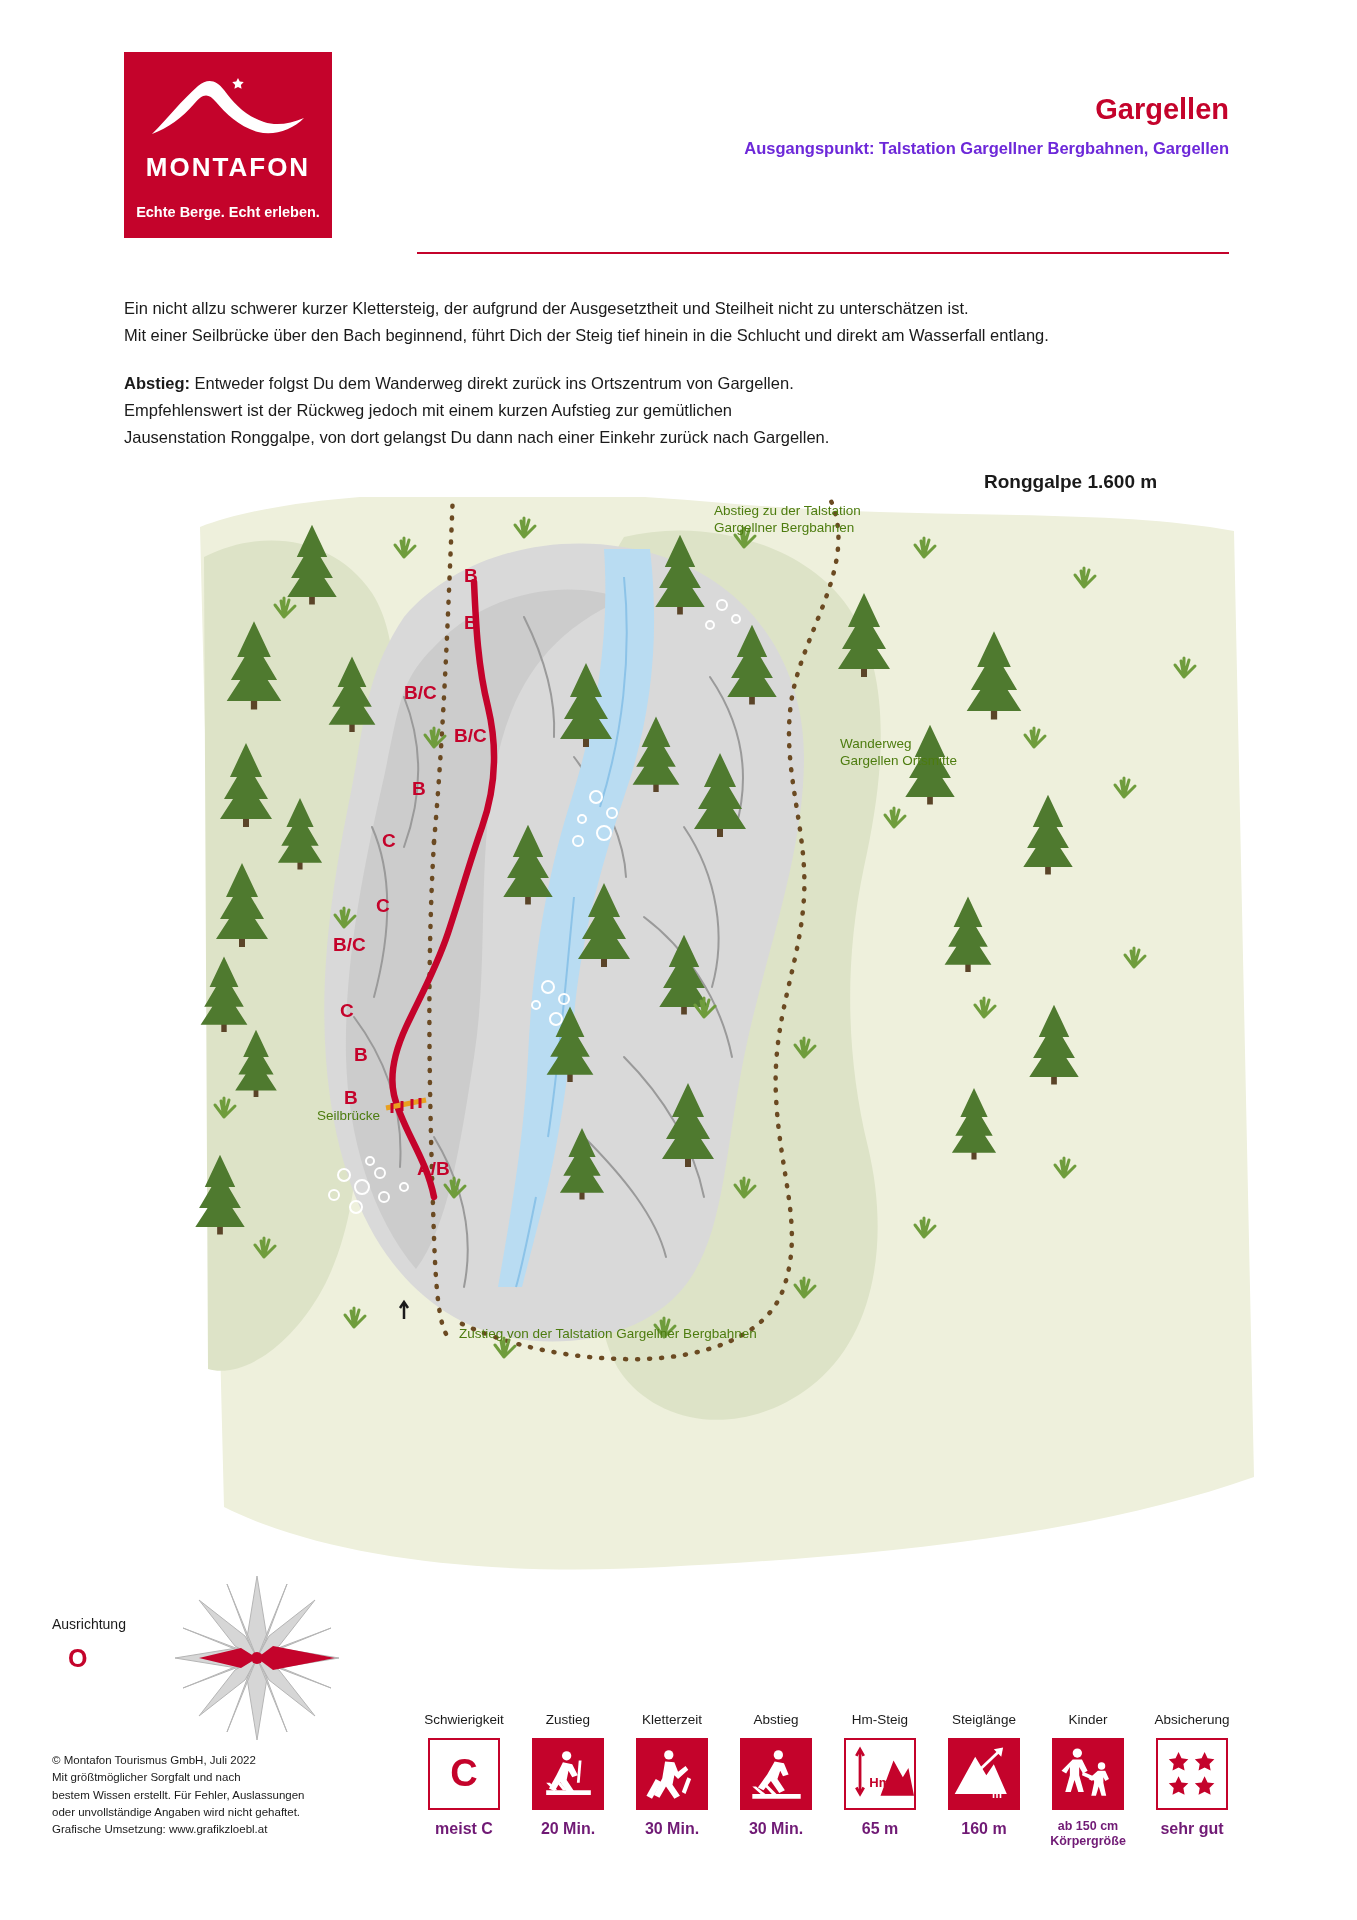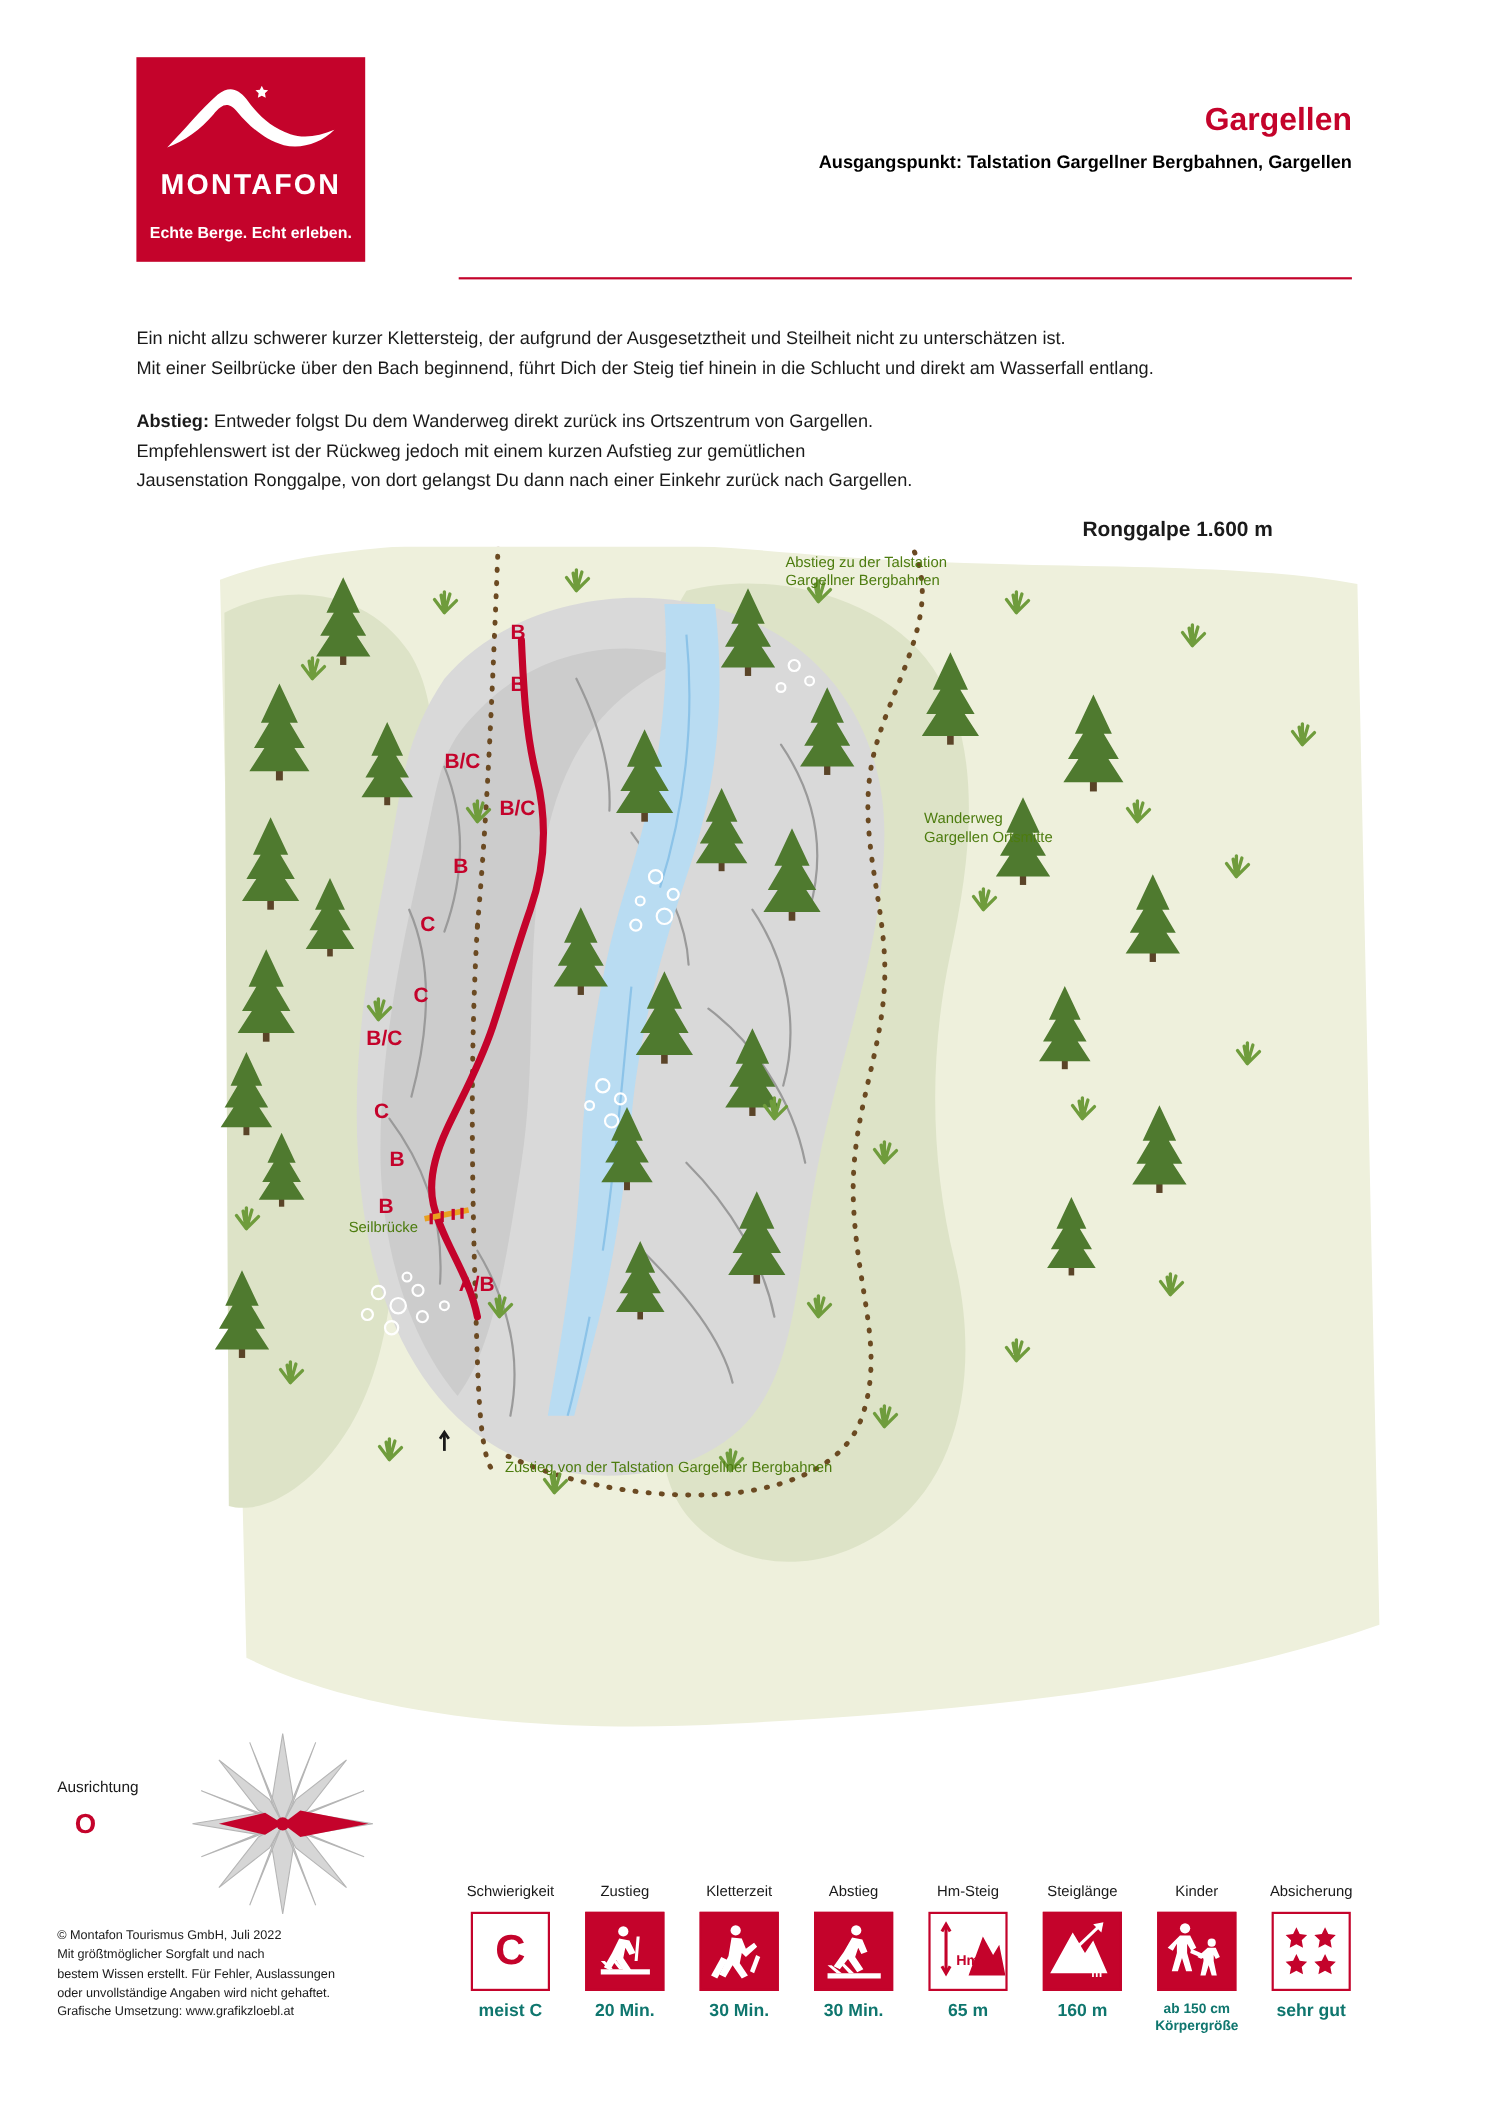--- a/index.html
+++ b/index.html
@@ -24,21 +24,21 @@
     position:absolute;left:0;top:100px;width:208px;text-align:center;
     color:#ffffff;font-size:26px;font-weight:bold;letter-spacing:2px;
   }
   #logo-claim{
     position:absolute;left:0;top:152px;width:208px;text-align:center;
     color:#ffffff;font-size:14.5px;font-weight:bold;
   }
   #title-block{position:absolute;right:128px;top:86px;text-align:right;width:820px;}
   #main-title{font-size:41px;font-weight:bold;color:#1a1a1a;letter-spacing:-0.3px;line-height:1.05;}
   #sub-title{font-size:29px;font-weight:bold;color:#c4032b;margin-top:7px;}
-  #start-point{font-size:16.5px;font-weight:bold;color:#000000;margin-top:13px;}
+  #start-point{font-size:16.5px;font-weight:bold;color:#6d28d9;margin-top:13px;}
   #title-rule{position:absolute;left:417px;top:252px;width:812px;height:2px;background:#c4032b;}
 
   
   #intro{position:absolute;left:124px;top:295px;width:1110px;font-size:16.5px;line-height:1.62;color:#1a1a1a;}
   #intro p{margin:0;}
   #intro .gap{height:22px;}
   .bold{font-weight:bold;}
 
   
   #map{position:absolute;left:104px;top:497px;width:1155px;height:1150px;}
@@ -59,21 +59,21 @@
   
   #icons{position:absolute;left:412px;top:1712px;width:850px;height:185px;}
   .icon-col{position:absolute;top:0;width:104px;text-align:center;}
   .icon-head{font-size:13.5px;color:#1a1a1a;height:22px;}
   .icon-box{
     width:72px;height:72px;margin:4px auto 0 auto;
     border:2.5px solid #c4032b;box-sizing:border-box;
     position:relative;background:#ffffff;
   }
   .icon-box.filled{background:#c4032b;border-color:#c4032b;}
-  .icon-val{margin-top:9px;font-size:16px;font-weight:bold;color:#0f766e;line-height:1.22;}
+  .icon-val{margin-top:9px;font-size:16px;font-weight:bold;color:#701a75;line-height:1.22;}
   .icon-val.small{font-size:12.5px;}
   .big-c{font-size:38px;font-weight:bold;color:#c4032b;line-height:67px;}
 </style>
 </head>
 <body>
 
 <div id="header">
 
   <div id="logo">
     <svg id="logo-mark" viewBox="0 0 164 72">

